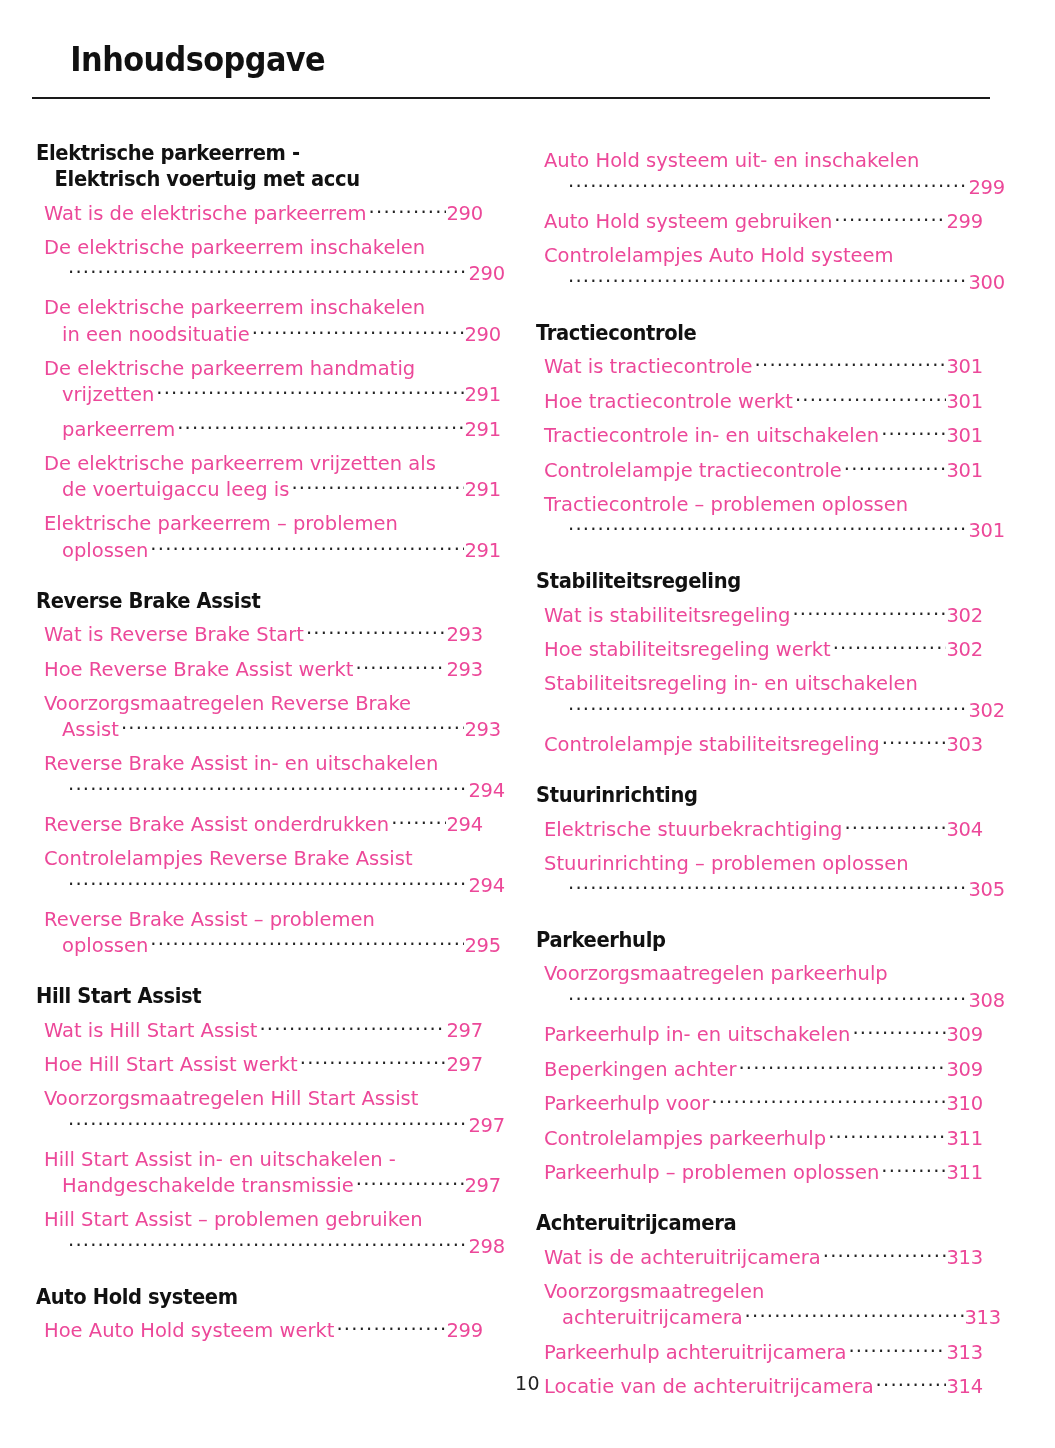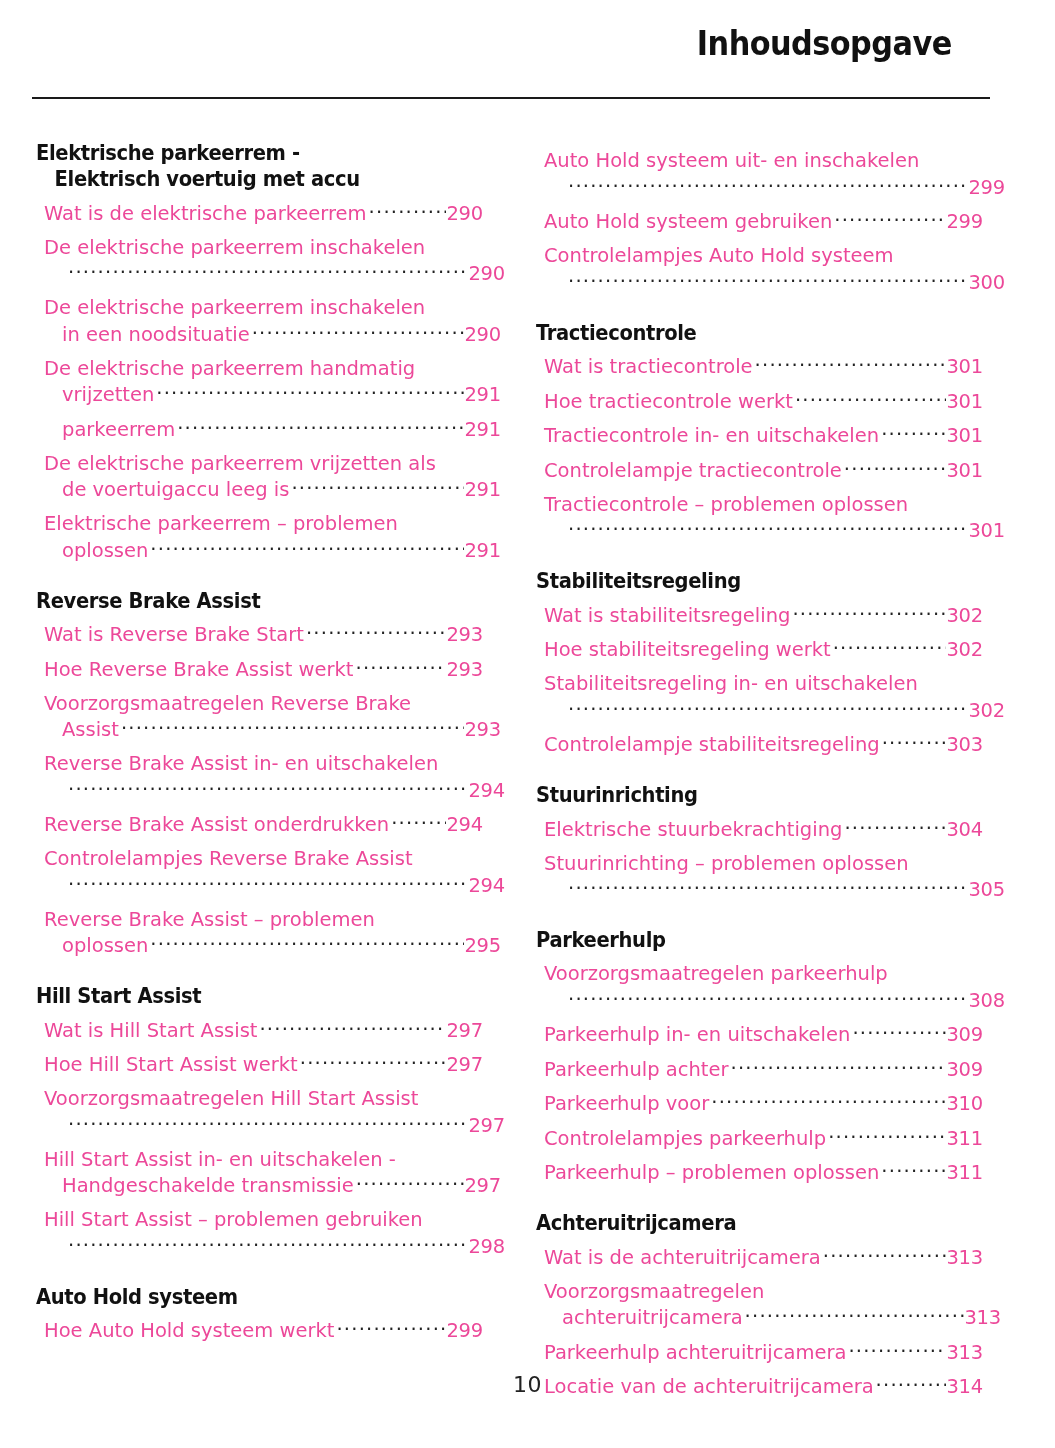--- a/index.html
+++ b/index.html
@@ -20,23 +20,23 @@
     position: relative;
     width: 1055px;
     height: 1448px;
     box-sizing: border-box;
   }
 
   
   .page-header {
     position: absolute;
     left: 32px;
-    top: 26px;
+    top: 42px;
     width: 958px;
-    text-align: right;
+    text-align: left;
   }
   .page-title {
     font-family: "DejaVu Sans", "Liberation Sans", sans-serif;
     font-weight: bold;
     font-size: 33px;
     letter-spacing: -0.6px;
     color: #111111;
     transform: scaleX(0.92);
     transform-origin: center center;
     display: block;
@@ -147,21 +147,21 @@
 
   
   .page-footer {
     position: absolute;
     left: 0;
     top: 1372px;
     width: 1055px;
     text-align: center;
   }
   .folio {
-    font-size: 22px;
+    font-size: 19px;
     color: #222222;
     letter-spacing: 0.4px;
   }
 </style>
 </head>
 <body>
 
 <div class="page">
 
   <div class="page-header">
@@ -452,21 +452,21 @@
           </div>
           <div class="toc-entry">
             <div class="row">
               <span class="label">Parkeerhulp in- en uitschakelen</span>
               <span class="leader"></span>
               <span class="page-num">309</span>
             </div>
           </div>
           <div class="toc-entry">
             <div class="row">
-              <span class="label">Parkeerhulp achter</span>
+              <span class="label">Beperkingen achter</span>
               <span class="leader"></span>
               <span class="page-num">309</span>
             </div>
           </div>
           <div class="toc-entry">
             <div class="row">
               <span class="label">Parkeerhulp voor </span>
               <span class="leader"></span>
               <span class="page-num">310</span>
             </div>

